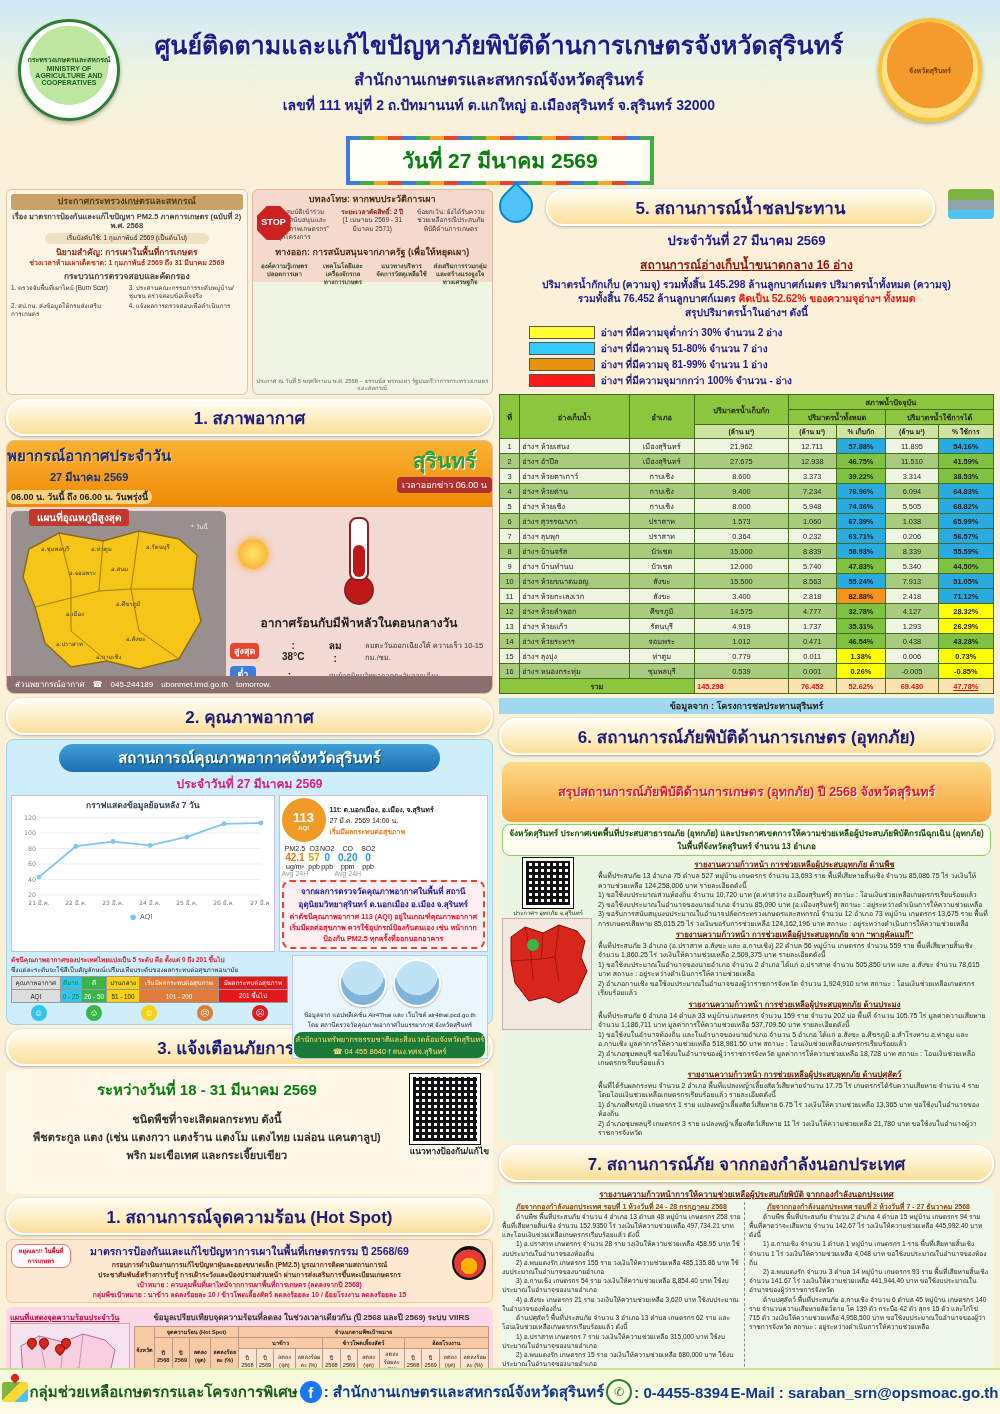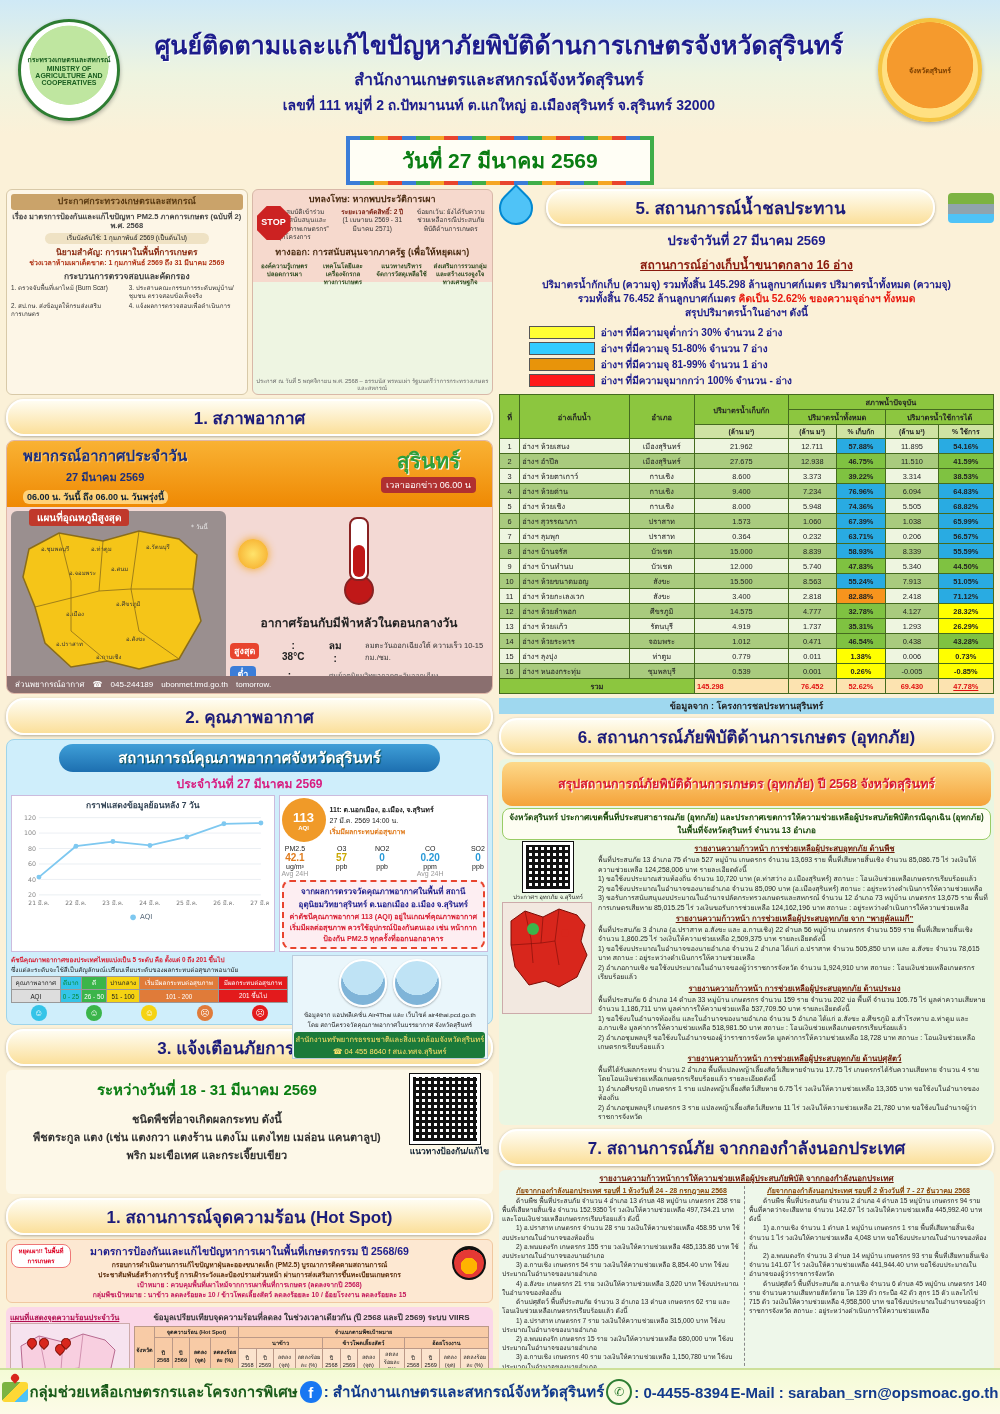--- a/index.html
+++ b/index.html
@@ -33,21 +33,21 @@
   .stop{position:absolute;left:4px;top:16px;width:34px;height:34px;background:#cc2222;color:#fff;font-weight:bold;font-size:9px;display:flex;align-items:center;justify-content:center;clip-path:polygon(30% 0,70% 0,100% 30%,100% 70%,70% 100%,30% 100%,0 70%,0 30%)}
   .rt{font-size:9px;font-weight:bold;color:#4a2c12;text-align:center}
   .rrow{display:flex;gap:4px;margin-top:2px}
   .rbox{flex:1;font-size:6.5px;color:#333;text-align:center}
   .rbox b{color:#7a1f10}
   .sol{display:flex;gap:3px;margin-top:3px}
   .sol div{flex:1;text-align:center;font-size:6.2px;color:#2c4a1e;font-weight:bold}
   .cap{position:absolute;bottom:1px;left:0;right:0;text-align:center;font-size:5.8px;color:#666}
   
   .wx{background:#f3d9d4;border-radius:8px;overflow:hidden;border:1px solid #e0b8a8;height:252px;position:relative}
-  .wxhead{background:linear-gradient(180deg,#f9b234,#ef8903);display:flex;justify-content:space-between;padding:3px 16px;color:#fff}
+  .wxhead{background:linear-gradient(180deg,#f9b234,#ef8903);display:flex;justify-content:space-between;padding:3px 0;color:#fff}
   .wxh1{font-size:15px;font-weight:bold;color:#1d2f7c;text-shadow:1px 1px 0 #ffd27a}
   .wxh2{font-size:9px;font-weight:bold;color:#123;background:#ffd27a;border-radius:6px;padding:0 4px;display:inline-block}
   .wxprov{font-size:21px;font-weight:bold;color:#2e9e3a;text-shadow:1px 1px 0 #fff}
   .wxtime{font-size:9px;background:#b03030;color:#fff;border-radius:4px;padding:1px 5px;text-align:center}
   .wxbody{display:flex;gap:4px;padding:4px}
   .wxmapbox{width:215px;background:#9a8f8f;border-radius:6px;position:relative;height:182px}
   .wxmaptitle{position:absolute;top:-2px;left:18px;background:#c0392b;color:#fff;font-size:10px;font-weight:bold;padding:1px 8px;border-radius:3px;z-index:2}
   .wxlegend{position:absolute;bottom:2px;left:2px;right:2px;background:#efe9e9;border-radius:4px;display:flex;justify-content:space-around;font-size:6.5px;padding:1px 2px;align-items:center}
   .lg{display:flex;align-items:center;gap:2px}
   .lgbox{width:7px;height:7px;border:1px solid #999}
@@ -65,38 +65,38 @@
   .aq{background:#cfeefb;border-radius:8px;border:1px solid #9fd4ea;padding:4px;height:276px;position:relative}
   .aqrib{background:linear-gradient(180deg,#3f9fd8,#1d6fb0);color:#fff;font-size:15px;font-weight:bold;text-align:center;border-radius:14px;width:80%;margin:0 auto;padding:2px 0;text-shadow:1px 1px 1px #044}
   .aqdate{text-align:center;color:#d81b7f;font-weight:bold;font-size:12px;margin:2px 0}
   .aqgrid{display:flex;gap:4px}
   .chartbox{width:54%;background:#fff;border:1px solid #cbd;padding:2px}
   .charttitle{text-align:center;font-size:8.5px;font-weight:bold;color:#345}
   .aqright{flex:1;background:#fff;border:1px solid #cbd;padding:2px;font-size:7px}
   .aqtop{display:flex;gap:4px;align-items:center}
   .aqcircle{width:44px;height:44px;border-radius:50%;background:#f09a28;color:#fff;display:flex;flex-direction:column;align-items:center;justify-content:center;font-weight:bold;font-size:13px;flex:none}
   .aqcircle small{font-size:6px}
-  .polls{display:flex;justify-content:space-between;margin-top:3px;text-align:center}
+  .polls{display:flex;margin-top:3px;text-align:center}
   .polls .pv{font-size:10px;font-weight:bold}
   .aqwarn{border:2px dashed #e8442e;background:#fdeef2;border-radius:8px;margin-top:3px;padding:3px 4px;text-align:center}
   .aqwarn .w1{color:#1d1d8c;font-weight:bold;font-size:8px}
   .aqwarn .w2{color:#d81b2f;font-weight:bold;font-size:7.2px}
   .aqbottom{display:flex;gap:4px;margin-top:3px}
   .scalebox{width:58%;font-size:6.5px}
   .scaleintro{font-size:6.4px;color:#222}.scaleintro b{color:#d81b2f}
   table{border-collapse:collapse}
   .sctab{width:100%;margin-top:1px}
   .sctab td{border:1px solid #999;text-align:center;padding:1px;font-size:6.3px}
   .g0{background:#ddd}.q1{background:#35c4e8;color:#083}.q2{background:#3bb54a;color:#fff}.q3{background:#f5d312}.q4{background:#e07b39;color:#fff}.q5{background:#e31a1c;color:#fff}
   .faces{display:flex;justify-content:space-around;margin-top:2px}
   .face{width:16px;height:16px;border-radius:50%;display:flex;align-items:center;justify-content:center;color:#fff;font-size:9px}
   .aqphotos{flex:1;background:#eaf6fb;border:1px solid #bcd;display:flex;flex-direction:column;align-items:center;font-size:6.2px;text-align:center}
   .phrow{display:flex;gap:6px;margin:3px 0}
   .ph{width:44px;height:44px;border-radius:50%;background:radial-gradient(circle at 50% 30%,#bfe3f5 0 55%,#7fb4d8 56%);border:2px solid #fff;box-shadow:0 1px 2px rgba(0,0,0,.3)}
-  .orgbar{background:#1b7a3a;color:#ffe36b;font-size:7.5px;text-align:center;border-radius:3px;margin-top:2px;padding:1px}
+  .orgbar{background:#1b7a3a;color:#ffe36b;font-size:7.5px;text-align:center;border-radius:8px;margin-top:2px;padding:1px}
   
   .s3box{background:#fdf8e8;border-radius:6px;padding:4px;display:flex;gap:6px;height:116px}
   .s3main{flex:1;text-align:center}
   .s3date{color:#0a7d12;font-weight:bold;font-size:15px;margin-top:4px}
   .s3t1{font-size:11px;font-weight:bold;color:#333;margin-top:8px}
   .s3t2{font-size:11px;font-weight:bold;color:#333}
   .qr{width:64px;height:64px;background:repeating-linear-gradient(0deg,#111 0 3px,transparent 3px 6px),repeating-linear-gradient(90deg,#111 0 3px,#fff 3px 6px);border:3px solid #fff;outline:1px solid #111}
   .qrcap{font-size:8.5px;font-weight:bold;color:#123;text-align:center}
   
   .s4meas{background:#fde8d2;border:1px solid #f0c8a0;border-radius:6px;padding:3px 6px;position:relative}
@@ -112,21 +112,21 @@
   .pin{position:absolute;width:8px;height:8px;background:#d8261c;border-radius:50% 50% 50% 0;transform:rotate(-45deg);border:1px solid #801008}
   .cmp{flex:1}
   .cmptitle{text-align:center;font-weight:bold;font-size:8px;color:#333}
   .cmptab{width:100%;margin-top:2px}
   .cmptab td{border:1px solid #b98;font-size:5.6px;text-align:center;padding:1px;background:#fff8f0}
   .cmptab tr:first-child td,.cmptab tr:nth-child(2) td{background:#f8cba6;font-weight:bold}
   .cmptab tr:nth-child(3) td{background:#fbe3cd}
   .hl{background:#cfe8c0 !important;font-weight:bold}
   .s4datebadge{border:2px dashed #3fae49;background:#fffef5;color:#0a7d12;font-weight:bold;text-align:center;font-size:11px;width:220px;margin:4px auto;padding:1px}
   
-  .s5head{display:flex;align-items:center;gap:13px}
+  .s5head{display:flex;align-items:flex-start;gap:13px}
   .drop{width:30px;height:30px;background:#4fc3f7;border:2px solid #0288d1;border-radius:0 50% 50% 50%;transform:rotate(45deg);flex:none}
   .dam{width:46px;height:30px;background:linear-gradient(180deg,#7cb342 0 35%,#90a4ae 36% 70%,#4fc3f7 71%);border-radius:4px;flex:none}
   .s5date{text-align:center;font-weight:bold;font-size:13px;color:#1d1d8c}
   .s5sub{text-align:center;font-weight:bold;font-size:12px;color:#8a1a0c;text-decoration:underline}
   .s5p{text-align:center;font-weight:bold;font-size:10.2px;color:#1d1d8c;line-height:1.35}
   .s5p .red{color:#e8160c}
   .s5leg{width:88%;margin:1px auto;font-size:10px;color:#1d1d8c;font-weight:bold}
   .legrow{display:flex;align-items:center;gap:6px;margin:1px 0}
   .legbox{width:64px;height:11px;border:1px solid #555;flex:none}
   .wtab{width:100%}
@@ -139,21 +139,21 @@
   .pb{background:#29abe2 !important;font-weight:bold}
   .pg{background:#7fc241 !important;font-weight:bold}
   .py{background:#ffff00 !important;font-weight:bold}
   .po{background:#f7941d !important;font-weight:bold}
   .sumlbl{background:#8cc63f;font-weight:bold}
   .sum{background:#fce3b0;color:#e01010;font-weight:bold}
   .und{text-decoration:underline}
   .wsrc{background:#9fd8ef;text-align:center;font-size:9px;font-weight:bold;padding:1px}
   
   .s6{background:#eaf6e2;border-radius:6px;padding:3px}
-  .s6banner{background:linear-gradient(180deg,#fdd98a,#f5a33a);color:#d81b2f;font-weight:bold;text-align:center;border-radius:10px;font-size:12.5px;padding:12px;text-shadow:1px 1px 0 #fff}
+  .s6banner{background:linear-gradient(180deg,#fdd98a,#f5a33a);color:#d81b2f;font-weight:bold;text-align:center;border-radius:10px;font-size:12.5px;padding:20px;text-shadow:1px 1px 0 #fff}
   .s6intro{background:#fdfdf2;border:1px solid #9c6;border-radius:8px;font-size:8.2px;font-weight:bold;text-align:center;color:#1a4a0c;margin-top:2px;padding:2px 4px}
   .s6grid{display:flex;gap:4px;margin-top:2px}
   .s6left{width:92px;flex:none;font-size:6px;text-align:center}
   .s6map{width:88px;height:110px;background:#f2e8e0;position:relative;border:1px solid #caa}
   .s6body{flex:1;font-size:6.9px;line-height:1.38}
   .rh{text-align:center;font-weight:bold;text-decoration:underline;color:#6b1a08;font-size:7.8px;margin-top:2px}
   .ln{text-indent:14px}
   
   .s7{background:#eef7ea;border-radius:6px;padding:3px;font-size:6.6px;line-height:1.4}
   .s7head{text-align:center;font-weight:bold;text-decoration:underline;color:#6b1a08;font-size:8px}
@@ -426,21 +426,21 @@
           <div>โดย สถานีตรวจวัดคุณภาพอากาศในบรรยากาศ จังหวัดสุรินทร์</div>
           <div class="orgbar"><span>สำนักงานทรัพยากรธรรมชาติและสิ่งแวดล้อมจังหวัดสุรินทร์</span><br><span>☎ 04 455 8640   f สนง.ทสจ.สุรินทร์</span></div>
         </div>
       </div>
     </div>
 
     <div class="pill">3. แจ้งเตือนภัยการเกษตร</div>
     <div class="s3box">
       <div class="s3main">
         <div class="s3date">ระหว่างวันที่  18 - 31  มีนาคม 2569</div>
-        <div class="s3t1">ชนิดพืชที่อาจเกิดผลกระทบ ดังนี้</div>
+        <div class="s3t1">ชนิดพืชที่าจะเสิดผลกระทบ ดังนี้</div>
         <div class="s3t2">พืชตระกูล แตง (เช่น แตงกวา แตงร้าน แตงโม แตงไทย เมล่อน แคนตาลูป)</div>
         <div class="s3t2">พริก  มะเขือเทศ  และกระเจี๊ยบเขียว</div>
       </div>
       <div>
         <div class="qr"></div>
         <div class="qrcap">แนวทางป้องกัน/แก้ไข</div>
       </div>
     </div>
 
     <div class="pill">1. สถานการณ์จุดความร้อน (Hot Spot)</div>

